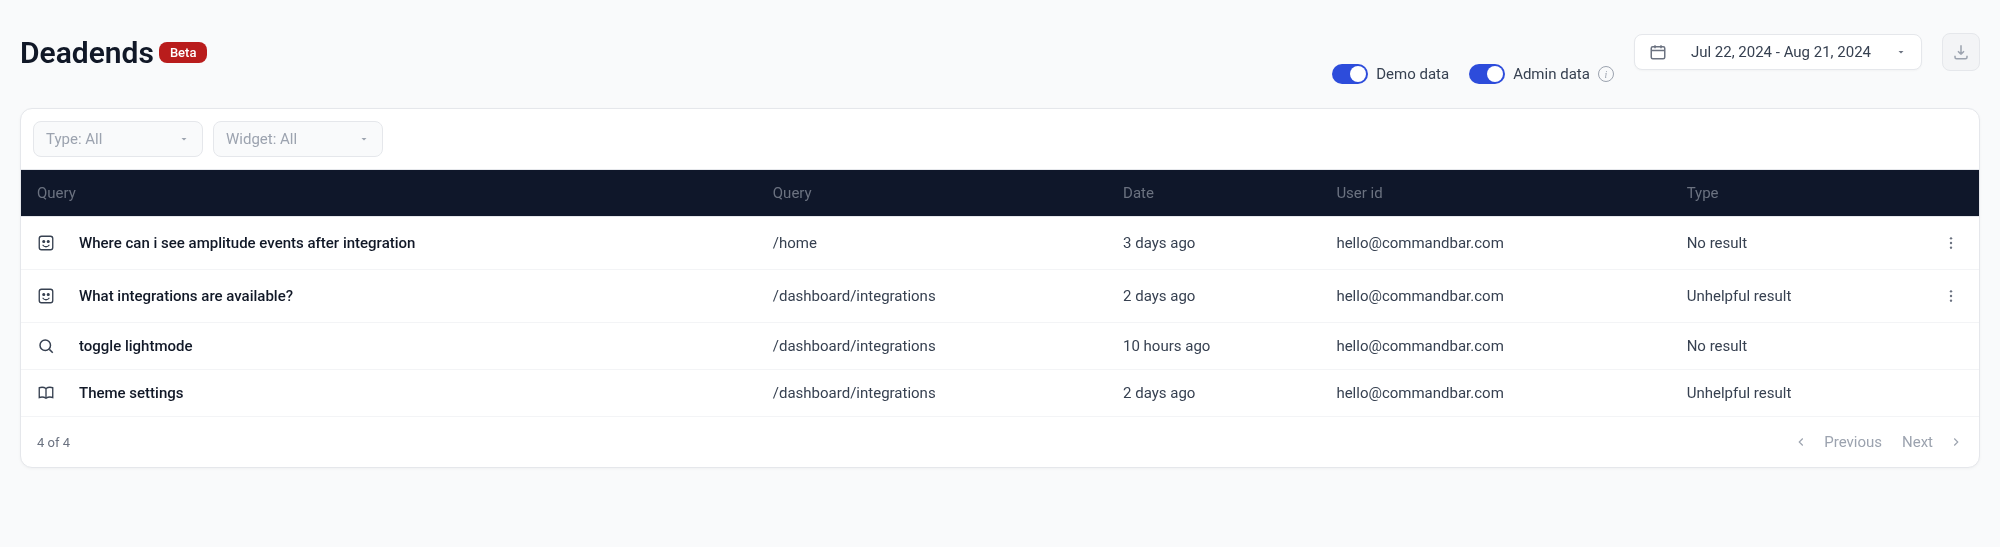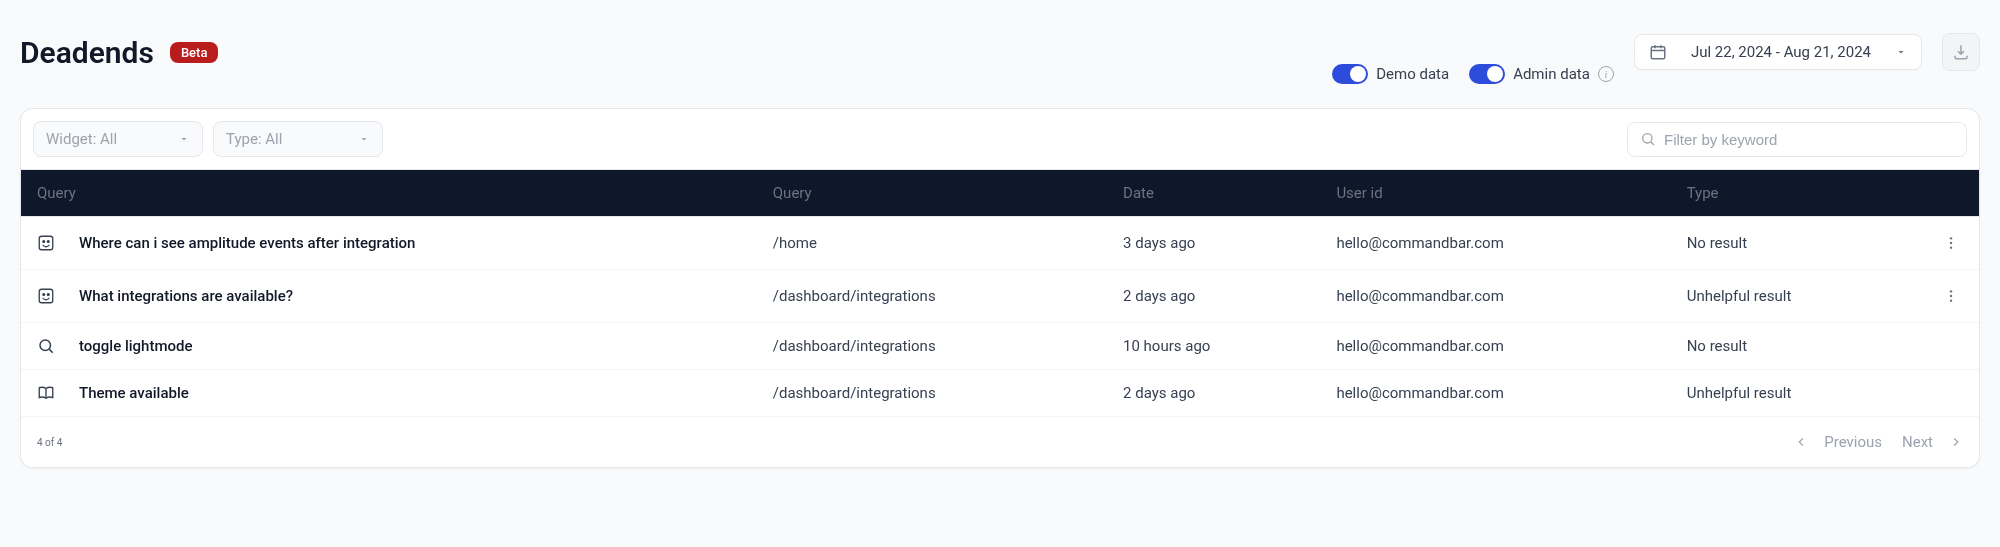--- a/index.html
+++ b/index.html
@@ -15,21 +15,21 @@
     }
     .header {
       display: flex;
       align-items: center;
       justify-content: space-between;
       margin-bottom: 24px;
     }
     .header-left {
       display: flex;
       align-items: center;
-      gap: 16px;
+      gap: 5px;
     }
     .page-title {
       font-size: 30px;
       font-weight: 600;
       color: #111827;
     }
     .badge {
       background: #b91c1c;
       color: white;
       font-size: 13px;
@@ -198,21 +198,21 @@
       padding: 4px;
       display: inline-flex;
     }
     .card-footer {
       display: flex;
       align-items: center;
       justify-content: space-between;
       padding: 16px;
     }
     .footer-count {
-      font-size: 10px;
+      font-size: 13px;
       color: #6b7280;
     }
     .pagination {
       display: flex;
       align-items: center;
       gap: 20px;
     }
     .page-btn {
       display: flex;
       align-items: center;
@@ -263,38 +263,31 @@
         <path d="M12 3v12m0 0l-4-4m4 4l4-4M4 17v2a2 2 0 002 2h12a2 2 0 002-2v-2"></path>
       </svg>
     </div>
   </div>
 </div>
 
 <div class="card">
   <div class="card-filters">
     <div class="filter-left">
       <div class="filter-select">
+        <span>Type: All</span>
+        <svg width="12" height="12" viewBox="0 0 24 24" fill="#9ca3af">
+          <path d="M7 10l5 5 5-5z"></path>
+        </svg>
+      </div>
+      <div class="filter-select">
         <span>Widget: All</span>
         <svg width="12" height="12" viewBox="0 0 24 24" fill="#9ca3af">
           <path d="M7 10l5 5 5-5z"></path>
         </svg>
       </div>
-      <div class="filter-select">
-        <span>Type: All</span>
-        <svg width="12" height="12" viewBox="0 0 24 24" fill="#9ca3af">
-          <path d="M7 10l5 5 5-5z"></path>
-        </svg>
-      </div>
-    </div>
-    <div class="search-box">
-      <svg width="16" height="16" viewBox="0 0 24 24" fill="none" stroke="#9ca3af" stroke-width="2">
-        <circle cx="11" cy="11" r="7"></circle>
-        <line x1="21" y1="21" x2="16.5" y2="16.5"></line>
-      </svg>
-      <input type="text" placeholder="Filter by keyword" style="">
     </div>
   </div>
 
   <table>
     <thead>
       <tr>
         <th class="col-query">Query</th>
         <th class="col-page">Query</th>
         <th class="col-date">Date</th>
         <th class="col-user">User id</th>
@@ -367,21 +360,21 @@
     <td>No result</td>
     <td></td>
   </tr>
         <tr>
     <td>
       <div class="query-cell">
         <svg class="row-icon" viewBox="0 0 24 24" fill="none" stroke="#374151" stroke-width="1.8">
                 <path d="M3 5c3-1 6-1 9 1 3-2 6-2 9-1v13c-3-1-6-1-9 1-3-2-6-2-9-1V5z"></path>
                 <line x1="12" y1="6" x2="12" y2="19"></line>
               </svg>
-        <span>Theme available</span>
+        <span>Theme settings</span>
       </div>
     </td>
     <td>/dashboard/integrations</td>
     <td>2 days ago</td>
     <td>hello@commandbar.com</td>
     <td>Unhelpful result</td>
     <td></td>
   </tr>
       </tbody>
   </table>

